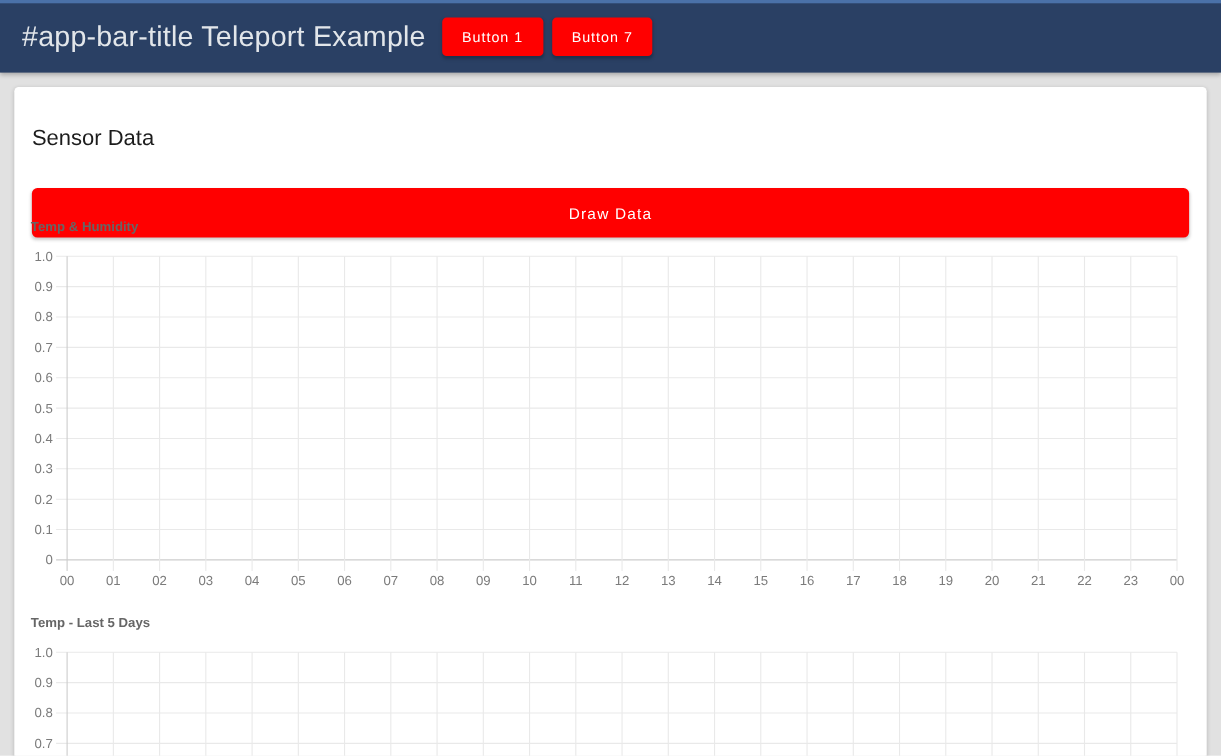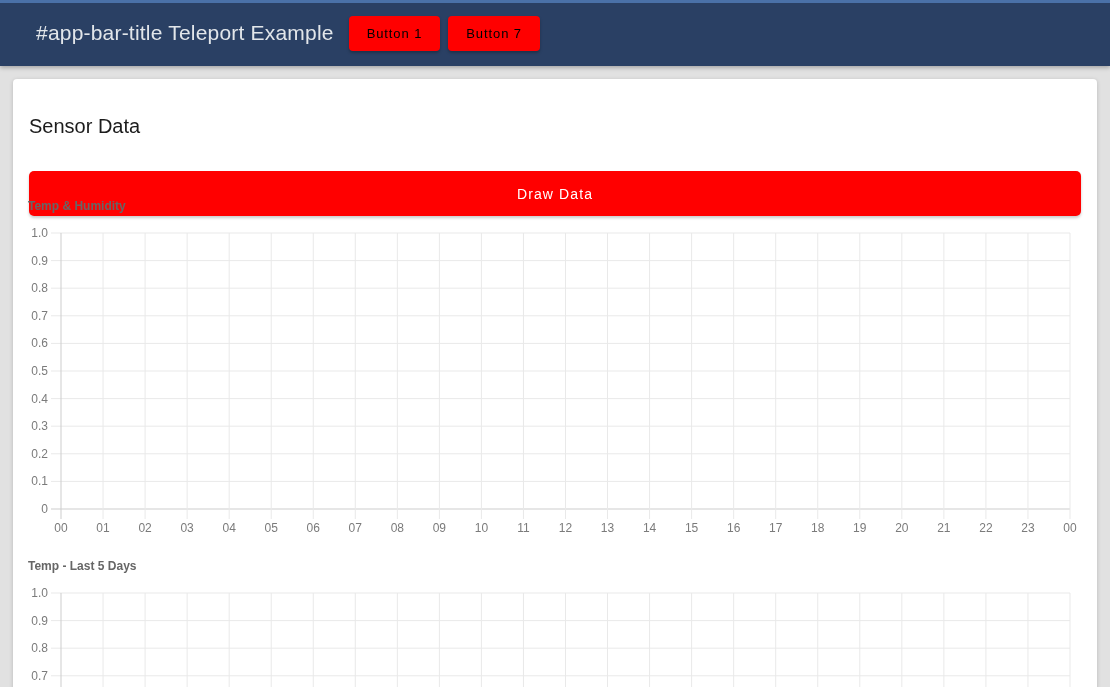--- a/index.html
+++ b/index.html
@@ -17,26 +17,26 @@
     position:absolute;left:0;top:0;width:1110px;height:66px;
     background:var(--navy);
     box-shadow:0 2px 4px rgba(0,0,0,0.25);
     display:flex;align-items:center;
   }
   .app-bar::before{
     content:"";position:absolute;left:0;top:0;width:100%;height:3px;
     background:var(--strip);
   }
   .app-bar-title{
-    margin-left:36px;font-size:21px;color:#e2e6ea;letter-spacing:0.2px;
+    margin-left:20px;font-size:26px;color:#e2e6ea;letter-spacing:0.2px;
     white-space:nowrap;
   }
   .bar-btn{
     height:35px;padding:0 18px;margin-left:8px;border:none;border-radius:4px;
-    background:var(--red);color:#000000;font-size:13px;letter-spacing:0.9px;
+    background:var(--red);color:#ffffff;font-size:13px;letter-spacing:0.9px;
     font-family:"Liberation Sans", sans-serif;cursor:pointer;
     box-shadow:0 2px 3px rgba(0,0,0,0.25);
   }
   .bar-btn:first-of-type{margin-left:15px;}
   
   .card{
     position:absolute;left:13px;top:79px;width:1084px;height:770px;
     background:#ffffff;border-radius:4px;
     box-shadow:0 1px 4px rgba(0,0,0,0.18);
   }

